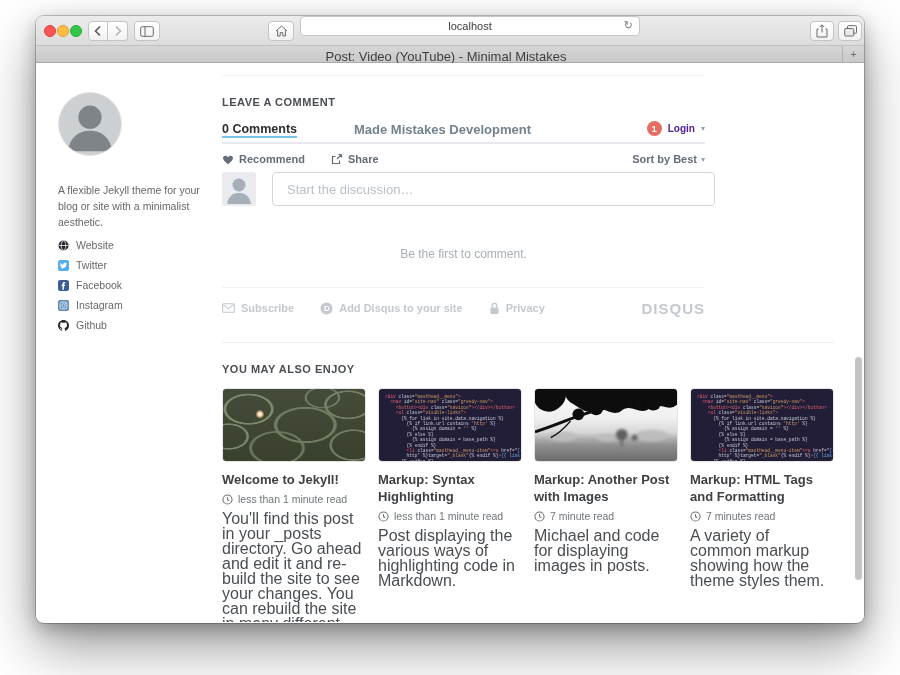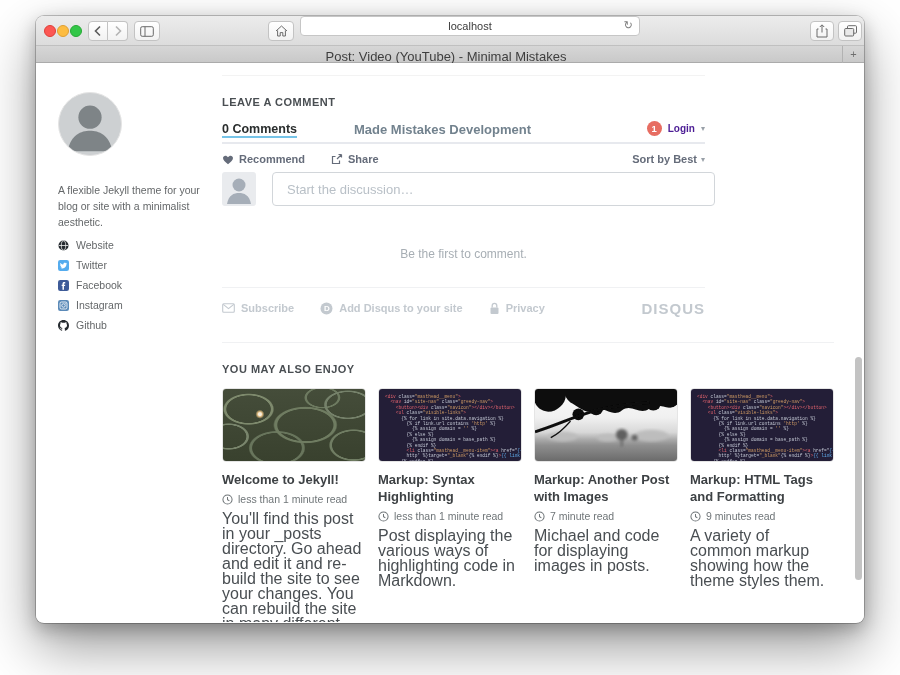--- a/index.html
+++ b/index.html
@@ -388,21 +388,21 @@
         <article class="card">
           <div class="card-img">
               <div class="code-thumb"><div><span class="t">&lt;div</span> class=<span class="s">"masthead__menu"</span><span class="t">&gt;</span></div><div>  <span class="t">&lt;nav</span> id=<span class="s">"site-nav"</span> class=<span class="s">"greedy-nav"</span><span class="t">&gt;</span></div><div>    <span class="t">&lt;button</span><span class="t">&gt;</span><span class="t">&lt;div</span> class=<span class="s">"navicon"</span><span class="t">&gt;</span><span class="t">&lt;/div</span><span class="t">&gt;</span><span class="t">&lt;/button</span><span class="t">&gt;</span></div><div>    <span class="t">&lt;ul</span> class=<span class="s">"visible-links"</span><span class="t">&gt;</span></div><div>      {% for link in site.data.navigation %}</div><div>        {% if link.url contains <span class="s">'http'</span> %}</div><div>          {% assign domain = <span class="s">''</span> %}</div><div>        {% else %}</div><div>          {% assign domain = base_path %}</div><div>        {% endif %}</div><div>        <span class="t">&lt;li</span> class=<span class="s">"masthead__menu-item"</span><span class="t">&gt;</span><span class="t">&lt;a</span> href="<span class="k">{{ domain }</span></div><div>        http' %}target=<span class="s">"_blank"</span>{% endif %}<span class="t">&gt;</span><span class="k">{{ link.title }}</span>&lt;</div><div>      {% endfor %}</div></div>
             </div>
           <div class="card-title">Markup: HTML Tags and Formatting</div>
           <div class="card-meta">
             <svg width="11" height="11" viewBox="0 0 12 12">
                 <circle cx="6" cy="6" r="5" fill="none" stroke="#6f7578" stroke-width="1.1"></circle>
                 <path d="M6,3.2 V6.2 L8,7.4" fill="none" stroke="#6f7578" stroke-width="1.1"></path>
               </svg>
-            <span>9 minutes read</span>
+            <span>7 minutes read</span>
           </div>
           <div class="card-excerpt">A variety of common markup showing how the theme styles them.</div>
         </article>
 
       </div>
 
       <div class="scroll-thumb"></div>
     </div>
   </div>
 </div>

